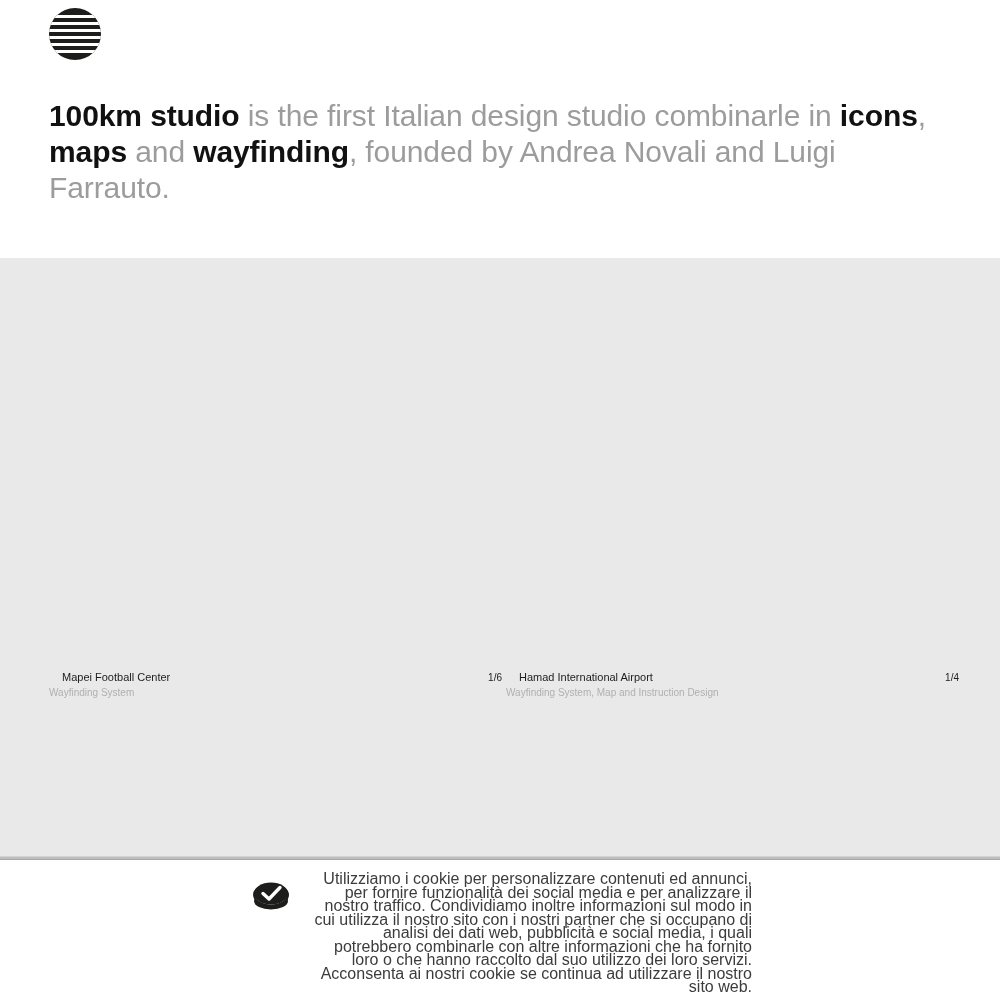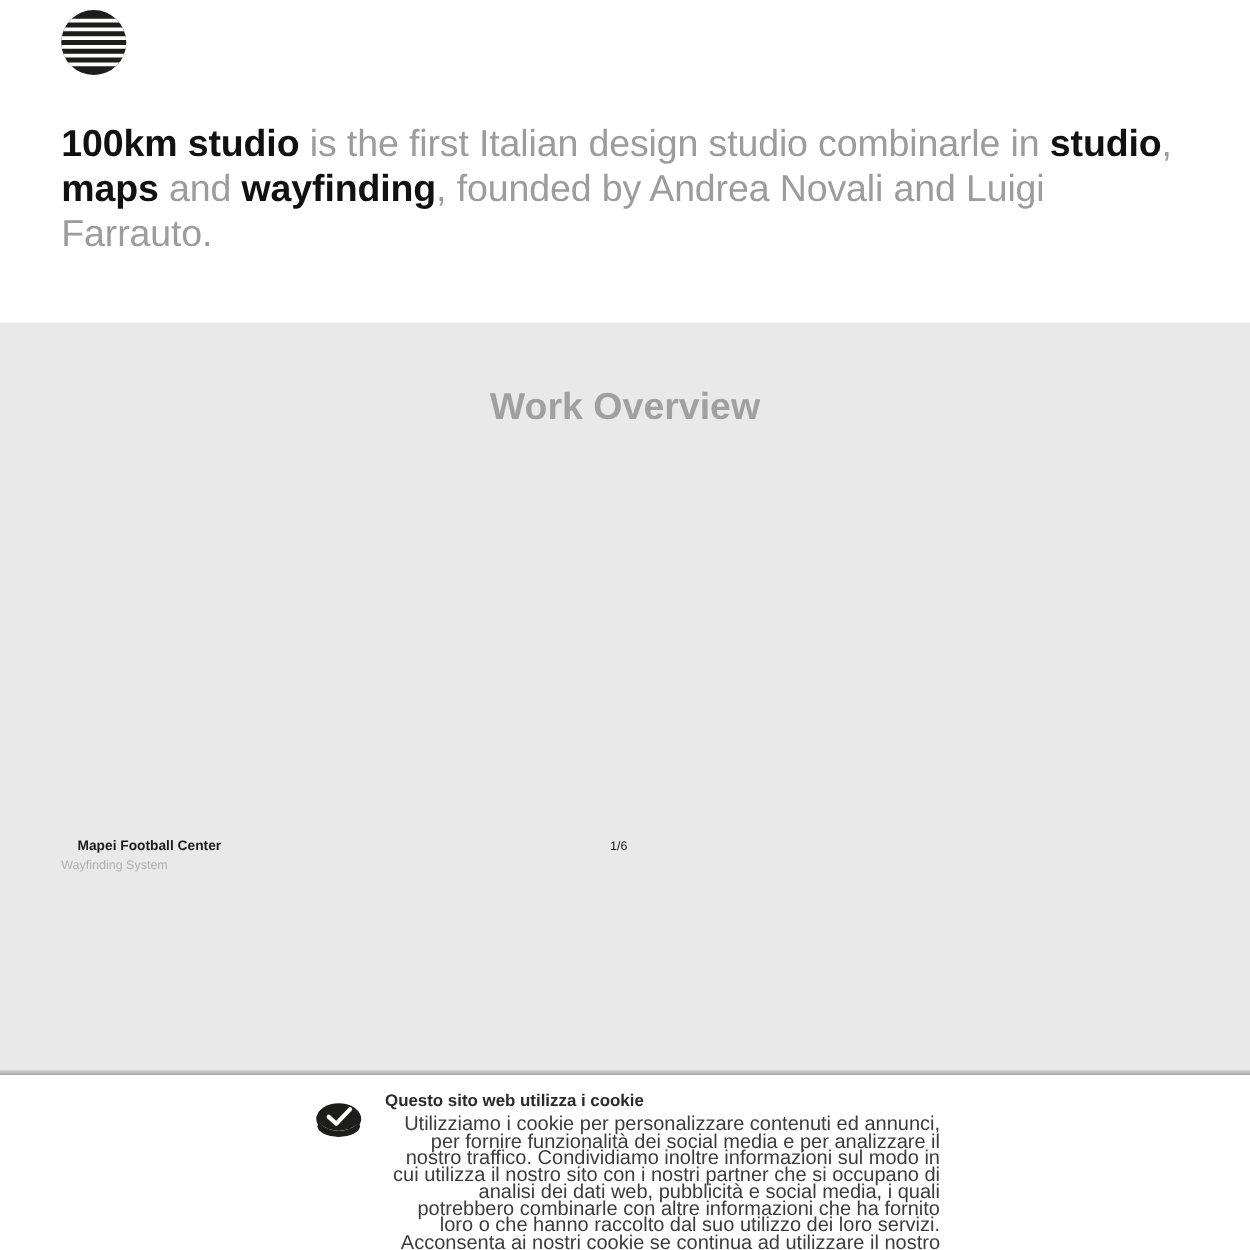--- a/index.html
+++ b/index.html
@@ -68,21 +68,21 @@
     display: flex;
   }
   .project {
     position: relative;
     width: 453px;
     padding: 0 0 0 0;
   }
   .project.left { margin-left: 49px; margin-right: 0; }
   .project.right { margin-left: 4px; }
   .p-head { display: flex; justify-content: space-between; align-items: baseline; }
-  .p-title { font-size: 11px; font-weight: bold; color: #1d1d1b; line-height: 14px; padding-left: 13px; }
+  .p-title { font-size: 11px; font-weight: normal; color: #1d1d1b; line-height: 14px; padding-left: 13px; }
   .p-count { font-size: 10px; color: #1d1d1b; line-height: 14px; }
   .p-sub { font-size: 10px; color: #b0b0b0; line-height: 13px; margin-top: 1px; }
 
   .work-shadow {
     position: absolute; left: 0; top: 856px; width: 1000px; height: 4px;
     background: linear-gradient(to bottom, rgba(0,0,0,0.06), rgba(0,0,0,0.38));
   }
 
   
   .cookie {
@@ -112,50 +112,55 @@
     <a class="logo" href="#">
       <span class="stripe s1"></span>
       <span class="stripe s2"></span>
       <span class="stripe s3"></span>
       <span class="stripe s4"></span>
       <span class="stripe s5"></span>
       <span class="stripe s6"></span>
     </a>
   </div>
 
-  <p class="intro"><b>100km studio</b><span> is the first Italian design studio combinarle in </span><b>studio</b><span>, </span><b>maps</b><span> and </span><b>wayfinding</b><span>, founded by Andrea Novali and Luigi Farrauto.</span></p>
+  <p class="intro"><b>100km studio</b><span> is the first Italian design studio combinarle in </span><b>icons</b><span>, </span><b>maps</b><span> and </span><b>wayfinding</b><span>, founded by Andrea Novali and Luigi Farrauto.</span></p>
 
   <section class="work">
-    <h2 class="work-title">Work Overview</h2>
 
     <div class="projects">
       <div class="project left">
         <div class="p-head">
           <span class="p-title">Mapei Football Center</span>
           <span class="p-count">1/6</span>
         </div>
         <div class="p-sub">Wayfinding System</div>
       </div>
 
+      <div class="project right">
+        <div class="p-head">
+          <span class="p-title">Hamad International Airport</span>
+          <span class="p-count">1/4</span>
+        </div>
+        <div class="p-sub">Wayfinding System, Map and Instruction Design</div>
+      </div>
     </div>
   </section>
 
   <div class="work-shadow"></div>
 
   <section class="cookie">
     <div class="cookie-inner">
       <div class="cookie-icon">
         <svg width="38" height="34" viewBox="0 0 38 34" aria-hidden="true">
           <ellipse cx="19" cy="23" rx="17" ry="8.5" fill="#1d1d1b"></ellipse>
           <ellipse cx="19" cy="17" rx="17" ry="10.5" fill="#ffffff" stroke="#1d1d1b" stroke-width="2"></ellipse>
           <ellipse cx="19" cy="15.5" rx="17" ry="11" fill="#1d1d1b"></ellipse>
           <path d="M11 15.5 L17 21 L28 9.5" fill="none" stroke="#ffffff" stroke-width="3.4" stroke-linecap="round" stroke-linejoin="round"></path>
         </svg>
       </div>
       <div class="cookie-body">
-        <div class="cookie-title">Questo sito web utilizza i cookie</div>
         <div class="cookie-text">Utilizziamo i cookie per personalizzare contenuti ed annunci, per fornire funzionalità dei social media e per analizzare il nostro traffico. Condividiamo inoltre informazioni sul modo in cui utilizza il nostro sito con i nostri partner che si occupano di analisi dei dati web, pubblicità e social media, i quali potrebbero combinarle con altre informazioni che ha fornito loro o che hanno raccolto dal suo utilizzo dei loro servizi. Acconsenta ai nostri cookie se continua ad utilizzare il nostro sito web.</div>
       </div>
     </div>
 
   </section>
 
 </div>
 
 </body></html>

